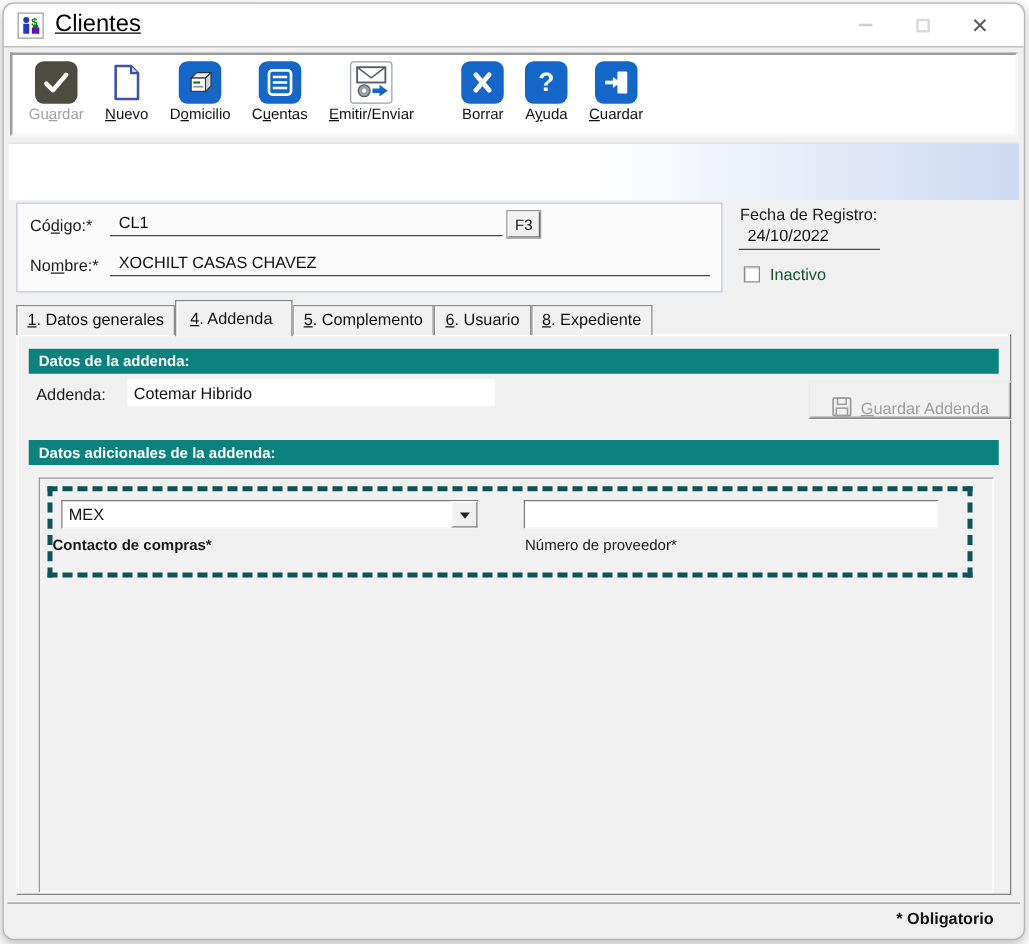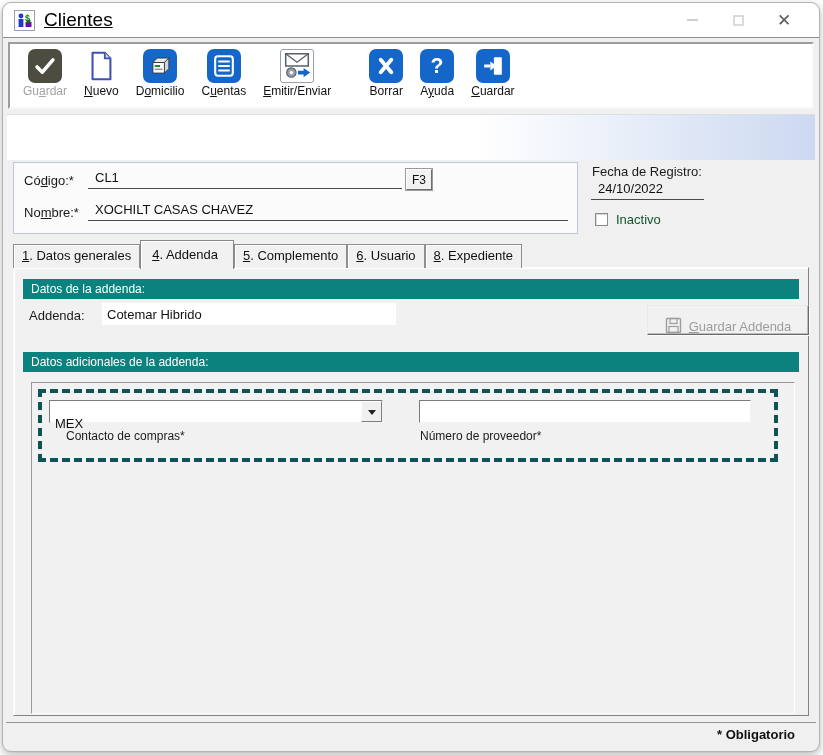--- a/index.html
+++ b/index.html
@@ -51,35 +51,35 @@
   
   .fecha-label { position:absolute; left:589px; top:161px; font-size:13px; color:#1a1a1a; }
   .checkbox { position:absolute; left:592px; top:210px; width:13px; height:13px; background:#fff; border:1px solid #8a8a8a; box-shadow:inset 1px 1px 0 #d9d9d9; }
   .checkbox-label { position:absolute; left:613px; top:209px; font-size:13px; color:#14532d; }
   
   .tabs { position:absolute; left:10px; top:238px; height:27px; display:flex; align-items:flex-end; z-index:3; }
   .tab { font-size:13px; color:#111; background:#f1f1f1; border:1px solid #8e8e8e; border-bottom:none; padding:3px 8px 5px 8px; box-shadow:inset 1px 1px 0 #ffffff; white-space:nowrap;text-align:right; }
   .tab.active { padding:6px 15px 7px 11px; position:relative; top:1px; z-index:4; border-color:#878787; background:#f1f1f1; }
   
   .tabpanel { position:absolute; left:10px; top:264px; width:796px; height:449px; background:#f1f1f1; border:1px solid; border-color:#fbfbfb #828282 #828282 #fbfbfb; box-shadow:inset 1px 1px 0 #ffffff; }
-  .teal-bar { position:absolute; left:9px; right:9px; height:20px; background:#0b827d; color:#ffffff; font-size:12px; font-weight:normal; padding:3px 0 0 8px; }
+  .teal-bar { position:absolute; left:9px; right:9px; height:20px; background:#0b827d; color:#ffffff; font-size:12px; font-weight:bold; padding:3px 0 0 8px; }
   .teal-1 { top:11px; }
   .teal-2 { top:84px; }
   .addenda-label { position:absolute; left:15px; top:40px; font-size:13px; color:#1a1a1a; }
   .addenda-input { position:absolute; left:88px; top:35px; width:294px; height:22px; background:#ffffff; border:none; font-family:"Liberation Sans",sans-serif; font-size:13px; color:#111; padding:0 5px; outline:none; }
   .save-addenda-btn { position:absolute; left:633px; top:37px; width:162px; height:30px; background:#f1f1f1; border:1px solid; border-color:#e9e9e9 #6a6a6a #6a6a6a #e9e9e9; box-shadow:inset -1px -1px 0 #bdbdbd, 1px 1px 0 #fdfdfd; color:#9d9d9d; font-size:13px; display:flex; align-items:flex-end; justify-content:center; gap:7px; }
   .sunken { position:absolute; left:17px; top:114px; width:764px; height:332px; border:1px solid; border-color:#999999 #fdfdfd #fdfdfd #999999; background:#f1f1f1; }
   .dashed-box { position:absolute; left:6px; top:6px; width:740px; height:73px; border:4px dashed #0e5357; }
   .combo { position:absolute; left:7px; top:7px; width:334px; height:23px; background:#ffffff; border:1px solid; border-color:#7b7b7b #f2f2f2 #f2f2f2 #7b7b7b; display:flex; }
-  .combo-text { flex:1; font-size:13px; color:#111; padding:3px 0 0 5px;margin-top:12px; }
+  .combo-text { flex:1; font-size:13px; color:#111; padding:3px 0 0 5px; }
   .combo-btn { width:21px; height:100%; background:#f0f0f0; border:1px solid; border-color:#fdfdfd #808080 #808080 #fdfdfd; display:flex; align-items:center; justify-content:center; }
   .combo-arrow { width:0; height:0; border:4px solid transparent; border-top:5px solid #222; margin-top:5px; }
   .boxed-input { position:absolute; left:377px; top:7px; width:332px; height:23px; background:#ffffff; border:1px solid; border-color:#7b7b7b #f2f2f2 #f2f2f2 #7b7b7b; font-family:"Liberation Sans",sans-serif; font-size:13px; color:#111; padding:0 5px; outline:none; }
   .mini-label { position:absolute; font-size:12px; color:#1a1a1a; }
-  .lbl-contacto { left:24px; top:36px; }
+  .lbl-contacto { left:0; top:36px;font-weight:bold; }
   .lbl-proveedor { left:378px; top:36px; }
   
   .bottom-divider { position:absolute; left:3px; right:3px; top:719px; border-top:1px solid #969696; }
   .required-note { position:absolute; right:24px; top:724px; font-size:13px; font-weight:bold; color:#111; }
 </style>
 </head>
 <body>
 
 <div class="window">
 

